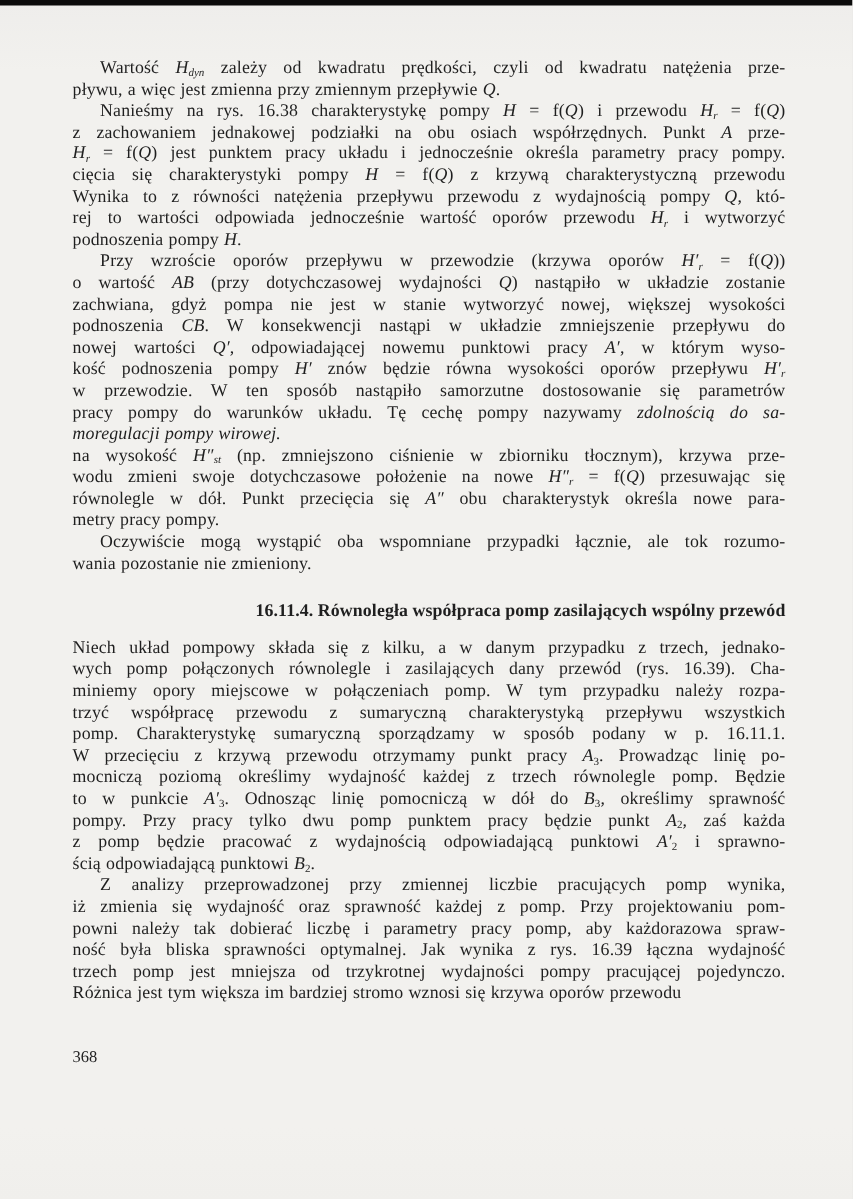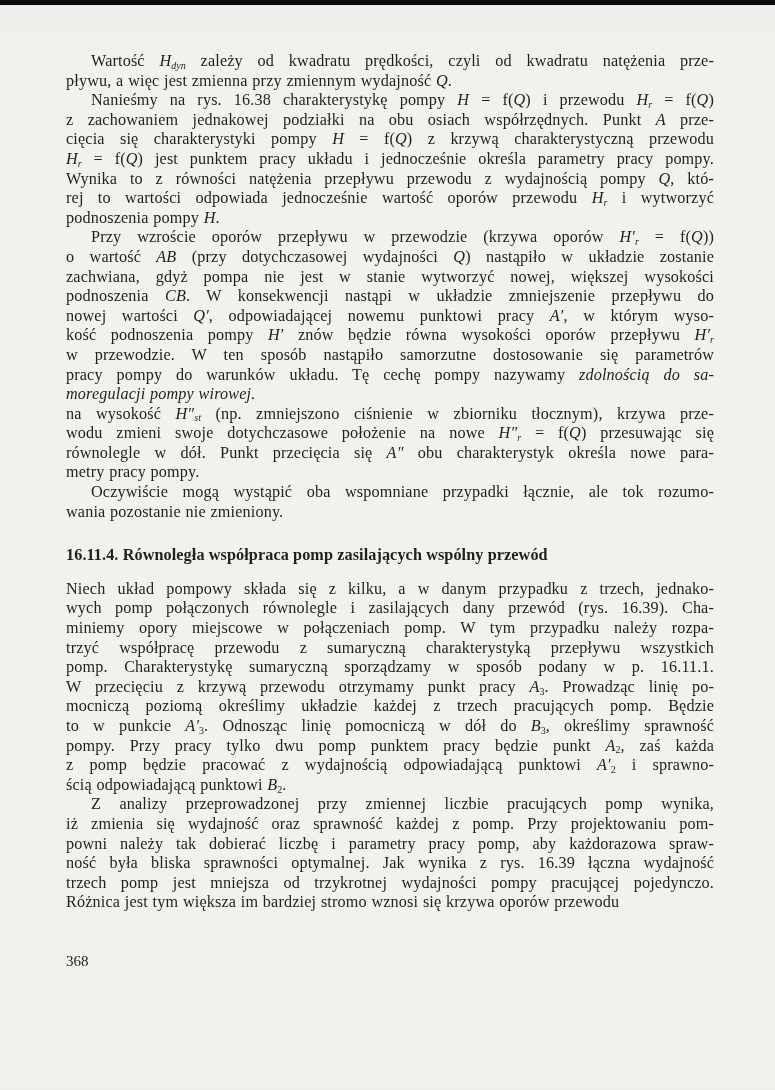--- a/index.html
+++ b/index.html
@@ -35,21 +35,21 @@
     word-spacing: 0.5px;
   }
   .line.lastline { text-align-last: left; }
   .line.indent { text-indent: 25px; }
   .heading {
     font-weight: bold;
     font-size: 16.2px;
     line-height: 19.6px;
     letter-spacing: 0.1px;
     margin: 24px 0 14px 0;
-    text-align: left;
+    text-align: right;
   }
   .it { font-style: italic; }
   sub {
     font-size: 0.62em;
     line-height: 0;
     vertical-align: baseline;
     position: relative;
     top: 0.28em;
     letter-spacing: 0;
   }
@@ -63,27 +63,27 @@
   }
 </style>
 </head>
 <body>
 
 <div class="page" style="color: rgb(31, 31, 31);">
   <div class="scan-bar" style="background: rgb(11, 11, 11);"></div>
   <div class="text-block">
       <div class="para">
         <div class="line indent"><span>Wartość </span><span class="it">H</span><sub class="it">dyn</sub><span> zależy od kwadratu prędkości, czyli od kwadratu natężenia prze-</span></div>
-        <div class="line lastline"><span>pływu, a więc jest zmienna przy zmiennym wydajność </span><span class="it">Q</span><span>.</span></div>
+        <div class="line lastline"><span>pływu, a więc jest zmienna przy zmiennym przepływie </span><span class="it">Q</span><span>.</span></div>
       </div>
       <div class="para">
         <div class="line indent"><span>Nanieśmy na rys. 16.38 charakterystykę pompy </span><span class="it">H</span><span> = f(</span><span class="it">Q</span><span>) i przewodu </span><span class="it">H</span><sub class="it">r</sub><span> = f(</span><span class="it">Q</span><span>)</span></div>
         <div class="line"><span>z zachowaniem jednakowej podziałki na obu osiach współrzędnych. Punkt </span><span class="it">A</span><span> prze-</span></div>
+        <div class="line"><span class="it">H</span><sub class="it">r</sub><span> = f(</span><span class="it">Q</span><span>) jest punktem pracy układu i jednocześnie określa parametry pracy pompy.</span></div>
         <div class="line"><span>cięcia się charakterystyki pompy </span><span class="it">H</span><span> = f(</span><span class="it">Q</span><span>) z krzywą charakterystyczną przewodu</span></div>
-        <div class="line"><span class="it">H</span><sub class="it">r</sub><span> = f(</span><span class="it">Q</span><span>) jest punktem pracy układu i jednocześnie określa parametry pracy pompy.</span></div>
         <div class="line"><span>Wynika to z równości natężenia przepływu przewodu z wydajnością pompy </span><span class="it">Q</span><span>, któ-</span></div>
         <div class="line"><span>rej to wartości odpowiada jednocześnie wartość oporów przewodu </span><span class="it">H</span><sub class="it">r</sub><span> i wytworzyć</span></div>
         <div class="line lastline"><span>podnoszenia pompy </span><span class="it">H</span><span>.</span></div>
       </div>
       <div class="para">
         <div class="line indent"><span>Przy wzroście oporów przepływu w przewodzie (krzywa oporów </span><span class="it">H′</span><sub class="it">r</sub><span> = f(</span><span class="it">Q</span><span>))</span></div>
         <div class="line"><span>o wartość </span><span class="it">AB</span><span> (przy dotychczasowej wydajności </span><span class="it">Q</span><span>) nastąpiło w układzie zostanie</span></div>
         <div class="line"><span>zachwiana, gdyż pompa nie jest w stanie wytworzyć nowej, większej wysokości</span></div>
         <div class="line"><span>podnoszenia </span><span class="it">CB</span><span>. W konsekwencji nastąpi w układzie zmniejszenie przepływu do</span></div>
         <div class="line"><span>nowej wartości </span><span class="it">Q′</span><span>, odpowiadającej nowemu punktowi pracy </span><span class="it">A′</span><span>, w którym wyso-</span></div>
@@ -103,21 +103,21 @@
         <div class="line lastline"><span>wania pozostanie nie zmieniony.</span></div>
       </div>
       <div class="heading">16.11.4. Równoległa współpraca pomp zasilających wspólny przewód</div>
       <div class="para">
         <div class="line"><span>Niech układ pompowy składa się z kilku, a w danym przypadku z trzech, jednako-</span></div>
         <div class="line"><span>wych pomp połączonych równolegle i zasilających dany przewód (rys. 16.39). Cha-</span></div>
         <div class="line"><span>miniemy opory miejscowe w połączeniach pomp. W tym przypadku należy rozpa-</span></div>
         <div class="line"><span>trzyć współpracę przewodu z sumaryczną charakterystyką przepływu wszystkich</span></div>
         <div class="line"><span>pomp. Charakterystykę sumaryczną sporządzamy w sposób podany w p. 16.11.1.</span></div>
         <div class="line"><span>W przecięciu z krzywą przewodu otrzymamy punkt pracy </span><span class="it">A</span><sub>3</sub><span>. Prowadząc linię po-</span></div>
-        <div class="line"><span>mocniczą poziomą określimy układzie każdej z trzech pracujących pomp. Będzie</span></div>
+        <div class="line"><span>mocniczą poziomą określimy wydajność każdej z trzech równolegle pomp. Będzie</span></div>
         <div class="line"><span>to w punkcie </span><span class="it">A′</span><sub>3</sub><span>. Odnosząc linię pomocniczą w dół do </span><span class="it">B</span><sub>3</sub><span>, określimy sprawność</span></div>
         <div class="line"><span>pompy. Przy pracy tylko dwu pomp punktem pracy będzie punkt </span><span class="it">A</span><sub>2</sub><span>, zaś każda</span></div>
         <div class="line"><span>z pomp będzie pracować z wydajnością odpowiadającą punktowi </span><span class="it">A′</span><sub>2</sub><span> i sprawno-</span></div>
         <div class="line lastline"><span>ścią odpowiadającą punktowi </span><span class="it">B</span><sub>2</sub><span>.</span></div>
       </div>
       <div class="para">
         <div class="line indent"><span>Z analizy przeprowadzonej przy zmiennej liczbie pracujących pomp wynika,</span></div>
         <div class="line"><span>iż zmienia się wydajność oraz sprawność każdej z pomp. Przy projektowaniu pom-</span></div>
         <div class="line"><span>powni należy tak dobierać liczbę i parametry pracy pomp, aby każdorazowa spraw-</span></div>
         <div class="line"><span>ność była bliska sprawności optymalnej. Jak wynika z rys. 16.39 łączna wydajność</span></div>

